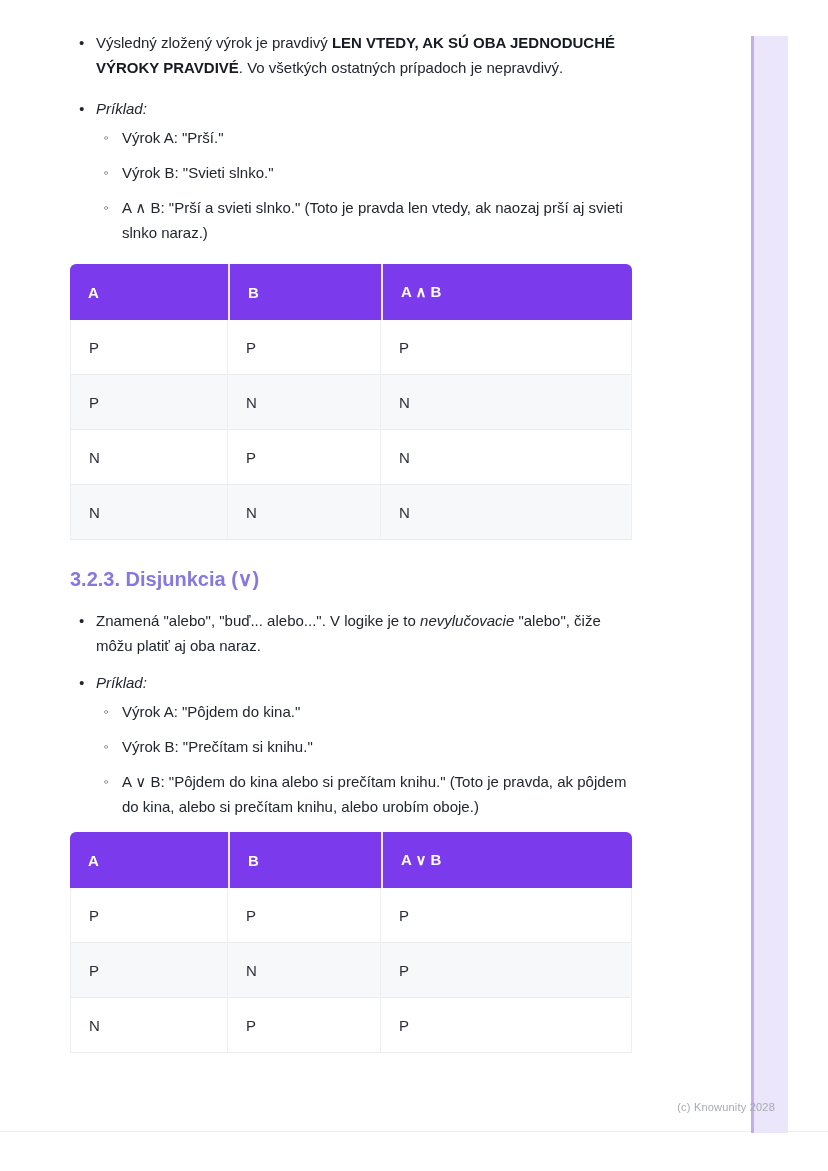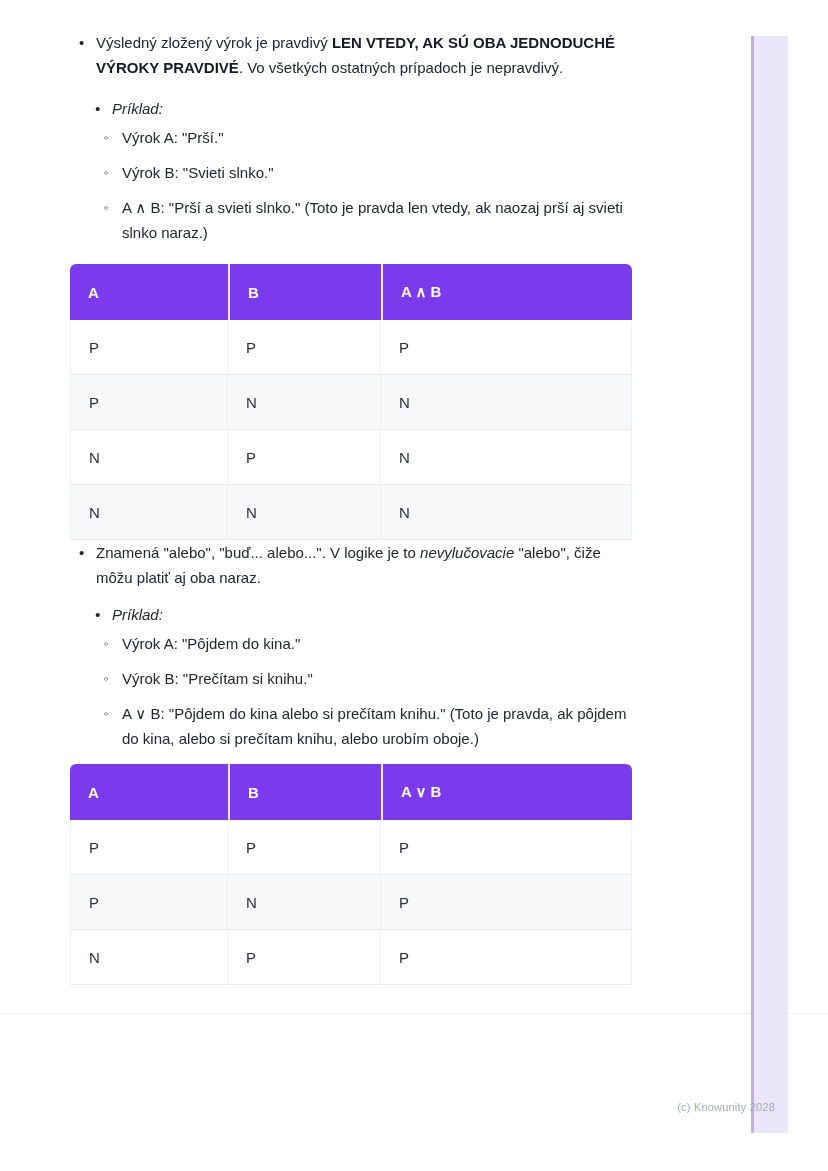--- a/index.html
+++ b/index.html
@@ -5,21 +5,21 @@
   * { margin:0; padding:0; box-sizing:border-box; }
   html,body { width:828px; height:1171px; }
   body {
     background:#ffffff;
     font-family:"Liberation Sans", sans-serif;
     color:#22262f;
     position:relative;
     overflow:hidden;
   }
   .page-card {
-    position:absolute; left:0; top:0; width:828px; height:1014px;
+    position:absolute; left:0; top:0; width:828px; height:1132px;
     background:#ffffff; border-bottom:1px solid #eef0f3; overflow:hidden; z-index:1;
   }
   .side-strip {
     position:absolute; left:751px; top:36px; width:37px; height:1097px;
     background:#ebe6f9; border-left:3px solid #c0afec; z-index:2;
   }
   .watermark {
     position:absolute; top:1101px; right:53px; z-index:5;
     font-size:11px; color:#a6aab2; letter-spacing:0.2px;
   }
@@ -34,21 +34,21 @@
     font-size:15px; line-height:25px; color:#22262f;
   }
   .li.sub { padding-left:122px; }
   .li.sub::before {
     content:"\25E6"; left:104px; font-size:13px; line-height:25px;
   }
   .mt-first { margin-top:30px; }
   .mb16 { margin-bottom:16px; }
   .mb12 { margin-bottom:12px; }
   .mb10 { margin-bottom:10px; }
-  .mb4  { margin-bottom:4px;margin-left:16px; }
+  .mb4  { margin-bottom:4px; }
   b.caps { font-weight:bold; color:#161a23; }
   .it { font-style:italic; }
 
   table.truth {
     margin-left:70px; margin-top:19px; width:562px;
     border-collapse:separate; border-spacing:0; table-layout:fixed;
   }
   table.truth.second { margin-top:13px; }
   col.c1 { width:158px; } col.c2 { width:153px; } col.c3 { width:251px; }
   table.truth th {
@@ -117,20 +117,21 @@
           <td>N</td>
         </tr>
         <tr class="alt">
           <td>N</td>
           <td>N</td>
           <td>N</td>
         </tr>
       </tbody>
     </table>
 
+    <h3 class="section">3.2.3. Disjunkcia (∨)</h3>
 
     <div class="li mb12">
       <span>Znamená "alebo", "buď... alebo...". V logike je to </span><span class="it">nevylučovacie</span><span> "alebo", čiže môžu platiť aj oba naraz.</span>
     </div>
 
 
     <div class="li it mb4">Príklad:</div>
 
     <div class="li sub mb10">Výrok A: "Pôjdem do kina."</div>
     <div class="li sub mb10">Výrok B: "Prečítam si knihu."</div>

